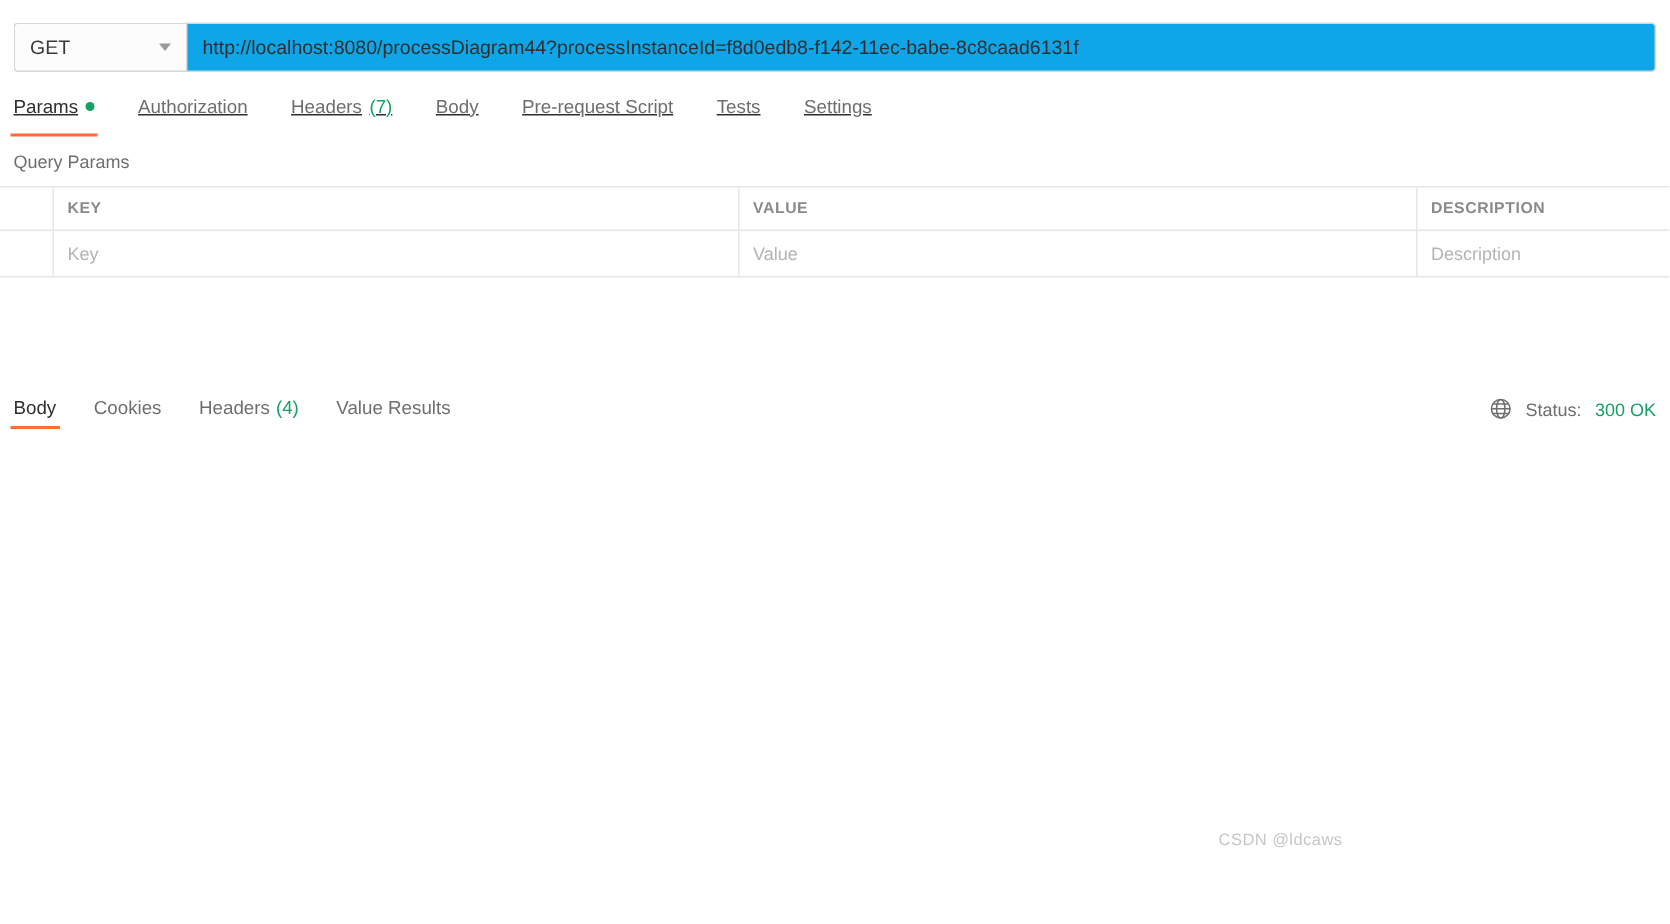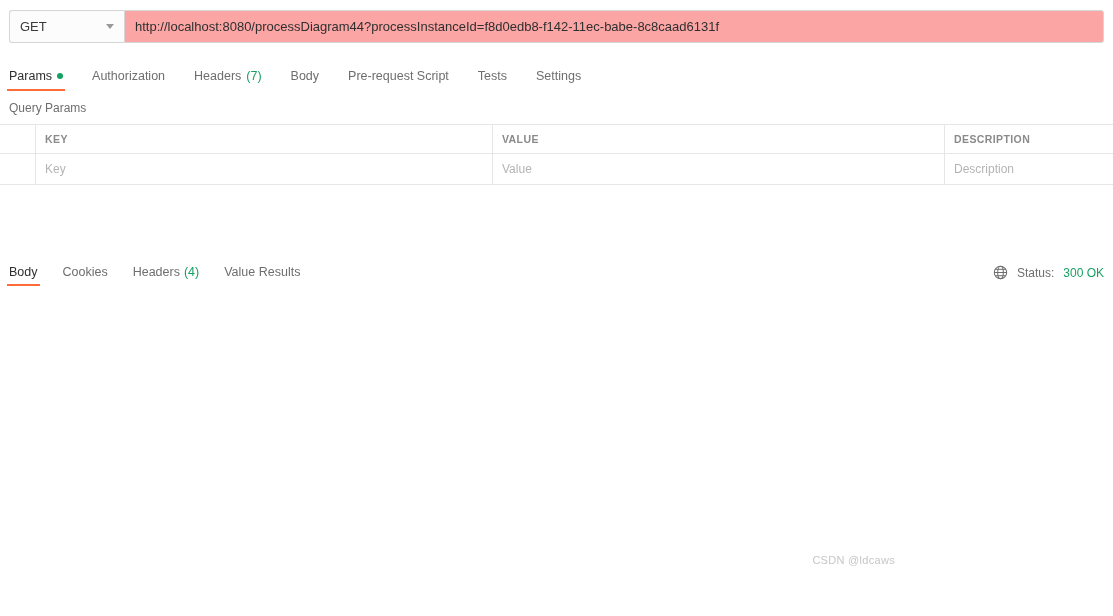--- a/index.html
+++ b/index.html
@@ -7,21 +7,21 @@
     width: 1113px; height: 616px;
     background: #ffffff;
     font-family: "Liberation Sans", sans-serif;
     overflow: hidden;
     color: #2e2e2e;
   }
 
   
   .req-bar {
     display: flex;
-    align-items: flex-start;
+    align-items: flex-end;
     padding: 10px 9px 0 9px;
     height: 48px;
   }
   .method-select {
     width: 115px; height: 33px;
     border: 1px solid #d6d6d6;
     border-right: none;
     border-radius: 3px 0 0 3px;
     background: #fcfcfc;
     display: flex; align-items: center;
@@ -34,35 +34,35 @@
     margin-left: auto;
     width: 0; height: 0;
     border-left: 4px solid transparent;
     border-right: 4px solid transparent;
     border-top: 5px solid #9a9a9a;
   }
   .url-box {
     flex: 1; height: 33px;
     border: 1px solid #d6d6d6;
     border-radius: 0 3px 3px 0;
-    background: #fca5a5;
+    background: #0ea5e9;
     display: flex; align-items: center;
     padding: 0 10px;
     font-size: 13px;
     color: #2f2f2f;
     overflow: hidden; white-space: nowrap;
   }
 
   
   .req-tabs {
     display: flex;
-    align-items: flex-end;
     padding: 0 9px;
     height: 33px;
     margin-top: 10px;
+    text-decoration: underline;
   }
   .tab {
     font-size: 12.5px;
     color: #6e6e6e;
     padding: 0 0 8px 0;
     margin-right: 29px;
     position: relative;
     white-space: nowrap;
     display: flex; align-items: center; gap: 5px;
   }

